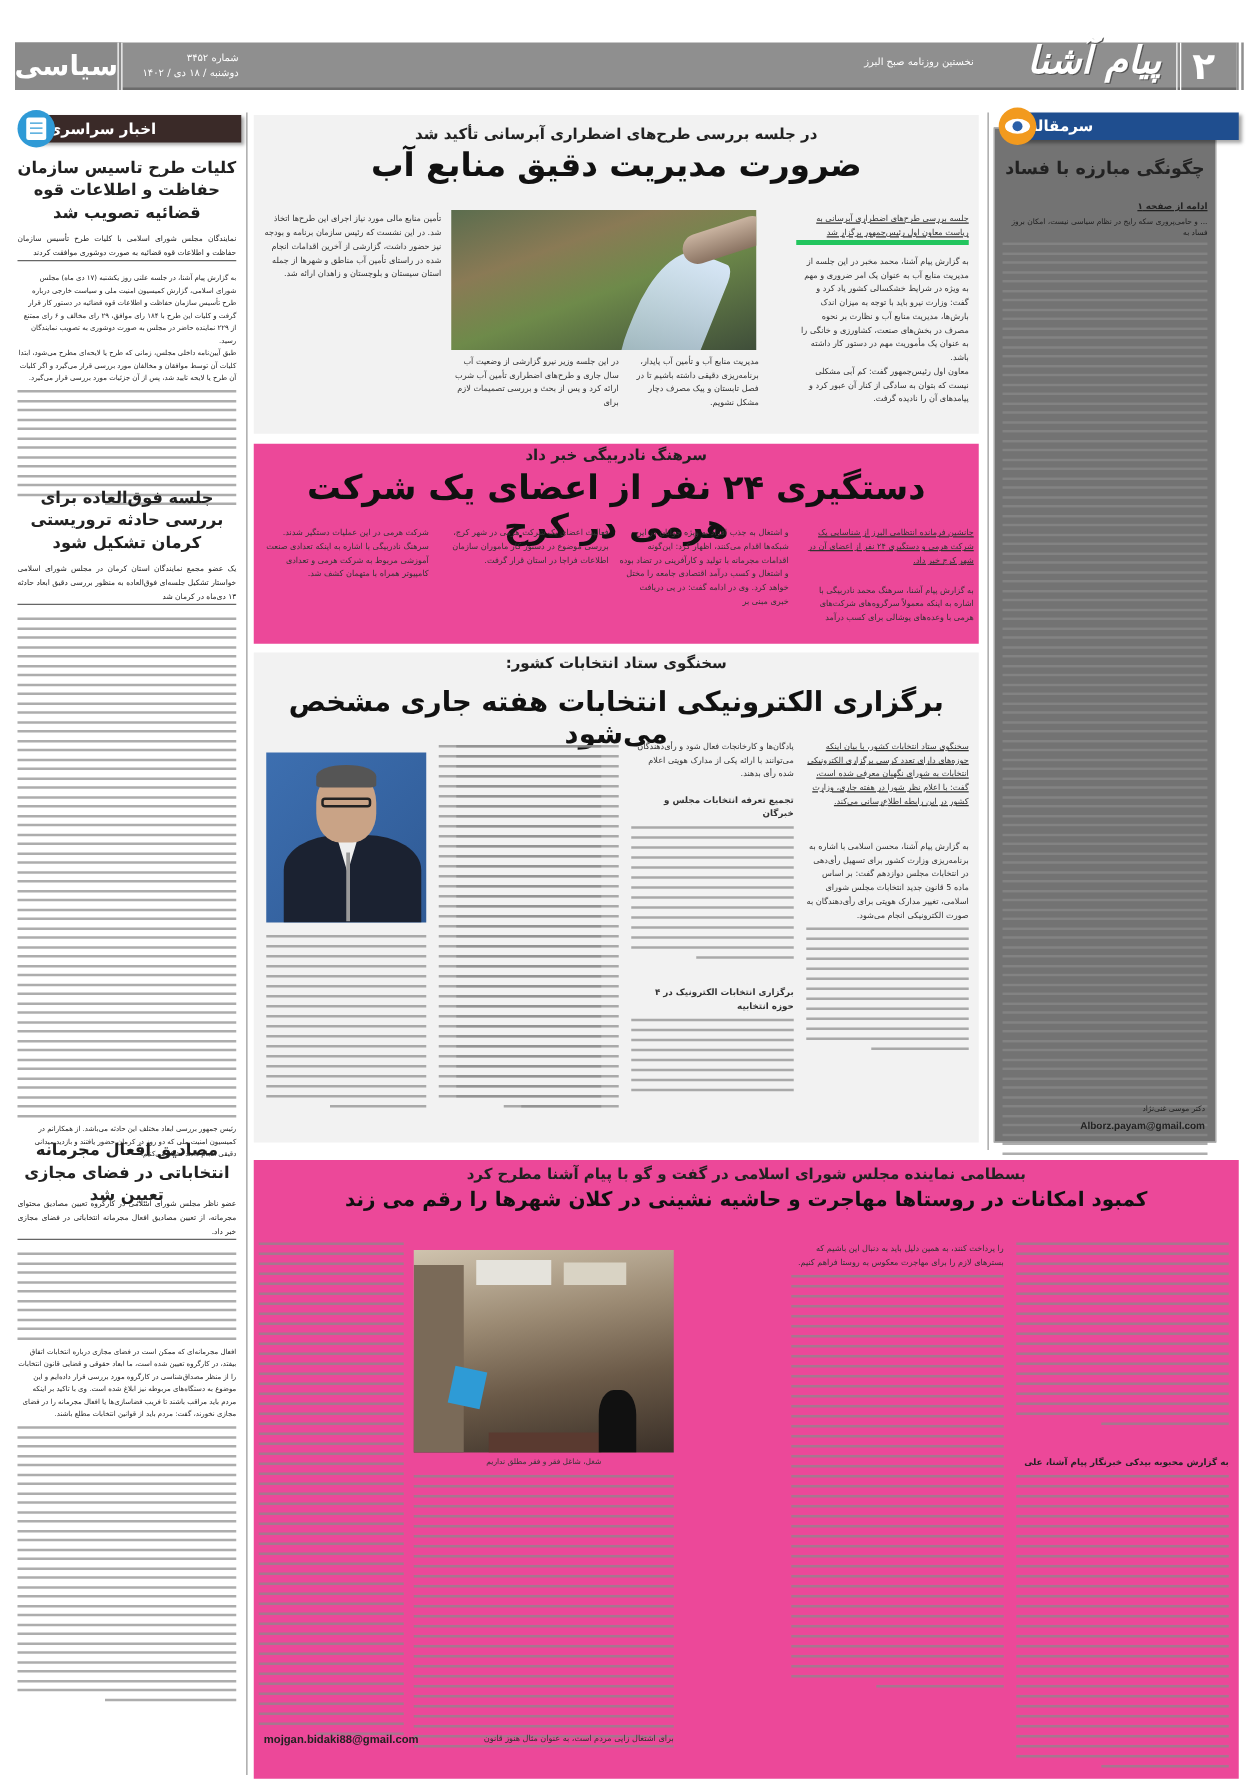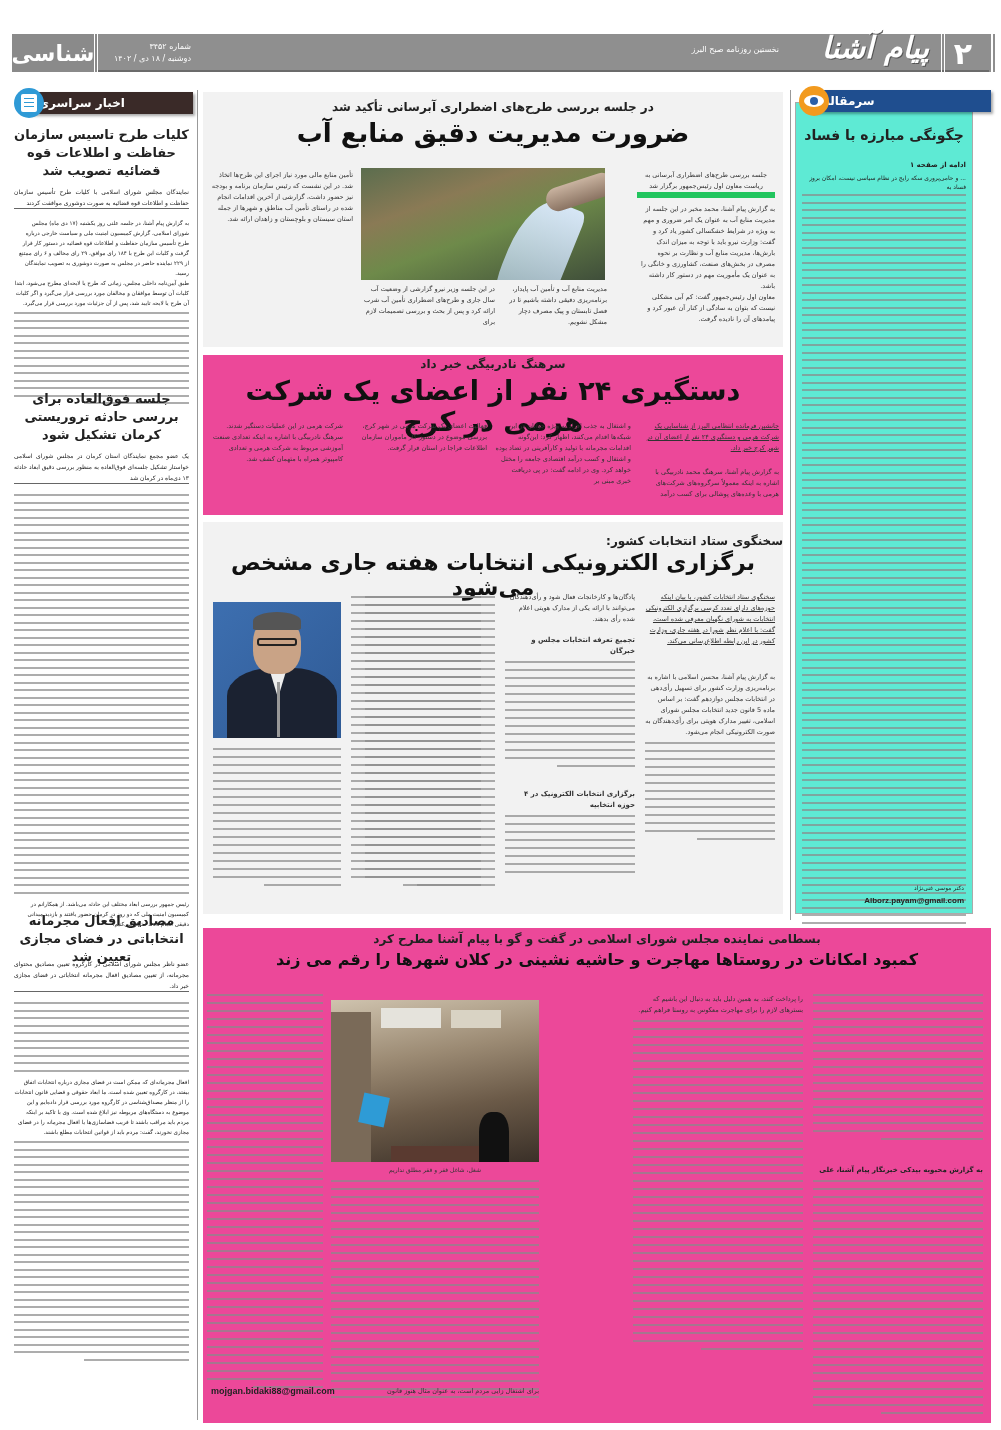--- a/index.html
+++ b/index.html
@@ -24,23 +24,23 @@
   .section-tab { position: absolute; height: 22px; color: #fff; font-weight: bold; font-size: 12px; display: flex; align-items: center; padding: 0 10px; border-radius: 4px 0 0 0; box-shadow: 2px 2px 3px rgba(0,0,0,.35); }
   .tab-blue { background: #1f4e8f; }
   .tab-dark { background: #3a2a28; }
   .tab-icon { position: absolute; width: 30px; height: 30px; border-radius: 50%; display: flex; align-items: center; justify-content: center; }
   .icon-eye { background: #f29a1e; }
   .icon-eye .white { width: 20px; height: 12px; background: #fff; border-radius: 50%; display: flex; align-items: center; justify-content: center; }
   .icon-eye .pupil { width: 8px; height: 8px; background: #2a5fa8; border-radius: 50%; }
   .icon-note { background: #2f9ad6; }
   .icon-note .pad { width: 16px; height: 18px; background: #fff; border-radius: 2px; position: relative; }
   .icon-note .pad i { position: absolute; left: 3px; right: 3px; height: 1px; background: #2f9ad6; }
-  .ed-box { position: absolute; top: 12px; left: 0; width: 178px; height: 812px; border: 1px solid #aaa; background: #5eead4; }
+  .ed-box { position: absolute; top: 12px; left: 0; width: 178px; height: 812px; border: 1px solid #aaa; background: #737373; }
   .ed-title { position: absolute; top: 24px; left: 0; right: 0; text-align: center; font-size: 14px; font-weight: bold; }
-  .ed-cont { position: absolute; top: 58px; right: 6px; font-size: 7px; font-weight: bold; }
+  .ed-cont { position: absolute; top: 58px; right: 6px; font-size: 7px; font-weight: bold; text-decoration: underline; }
   .ed-body { position: absolute; top: 70px; left: 6px; right: 6px; bottom: 40px; }
   .ed-author { position: absolute; bottom: 22px; right: 8px; font-size: 6px; }
   .ed-email { position: absolute; bottom: 8px; right: 8px; font-size: 8px; font-weight: bold; font-family: "Liberation Sans", sans-serif; direction: ltr; }
 
   
   .lines { position: relative; }
   .lines .ln { height: 2px; background: #8a8a8a; margin-bottom: 6px; opacity: .7; }
   .lines .ln.short { width: 60%; margin-right: 0; margin-left: auto; }
   .lines.dense .ln { margin-bottom: 5.5px; }
 
@@ -84,21 +84,21 @@
 
   .caption { position: absolute; font-size: 6px; color: #333; text-align: center; }
   .email-sig { position: absolute; font-family: "Liberation Sans", sans-serif; font-weight: bold; font-size: 9px; direction: ltr; }
   .subhead { position: absolute; font-size: 7px; font-weight: bold; }
 </style>
 </head>
 <body>
 
 <header class="masthead">
   <div class="mh-bar"></div>
-  <div class="mh-section">شناسی</div>
+  <div class="mh-section">سیاسی</div>
   <div class="mh-issue">
     <div>شماره ۳۴۵۲</div>
     <div>دوشنبه / ۱۸ دی / ۱۴۰۲</div>
   </div>
   <div class="mh-tagline">نخستین روزنامه صبح البرز</div>
   <div class="mh-logo">پیام آشنا</div>
   <div class="mh-page">۲</div>
   <div class="mh-rightbars"></div>
 </header>
 
@@ -390,21 +390,21 @@
         <div class="ln"></div>
         <div class="ln"></div>
         <div class="ln short"></div>
     </div>
   </div>
 </section>
 
 <article class="art grey" style="top:92px; left:203px; width:580px; height:255px;">
   <div class="kicker" style="top:8px;">در جلسه بررسی طرح‌های اضطراری آبرسانی تأکید شد</div>
   <div class="headline" style="top:26px; font-size:26px;">ضرورت مدیریت دقیق منابع آب</div>
-  <div class="lead" style="top:78px; right:8px; width:138px; border-bottom:6px solid #22c55e; text-align:center;">جلسه بررسی طرح‌های اضطراری آبرسانی به ریاست معاون اول رئیس‌جمهور برگزار شد</div>
+  <div class="lead" style="top:78px; right:8px; width:138px; border-bottom:4px solid #22c55e; text-decoration:underline;">جلسه بررسی طرح‌های اضطراری آبرسانی به ریاست معاون اول رئیس‌جمهور برگزار شد</div>
   <div class="lead" style="top:112px; right:8px; width:138px;">
     <div>به گزارش پیام آشنا، محمد مخبر در این جلسه از مدیریت منابع آب به عنوان یک امر ضروری و مهم به ویژه در شرایط خشکسالی کشور یاد کرد و گفت: وزارت نیرو باید با توجه به میزان اندک بارش‌ها، مدیریت منابع آب و نظارت بر نحوه مصرف در بخش‌های صنعت، کشاورزی و خانگی را به عنوان یک مأموریت مهم در دستور کار داشته باشد.</div>
     <div>معاون اول رئیس‌جمهور گفت: کم آبی مشکلی نیست که بتوان به سادگی از کنار آن عبور کرد و پیامدهای آن را نادیده گرفت.</div>
   </div>
   <div class="photo ph-water" style="top:76px; left:158px; width:244px; height:112px;">
     <div class="jet"></div>
       <div class="pipe"></div>
   </div>
   <div class="lead" style="top:192px; left:300px; width:104px;">مدیریت منابع آب و تأمین آب پایدار، برنامه‌ریزی دقیقی داشته باشیم تا در فصل تابستان و پیک مصرف دچار مشکل نشویم.</div>
   <div class="lead" style="top:192px; left:158px; width:134px;">در این جلسه وزیر نیرو گزارشی از وضعیت آب سال جاری و طرح‌های اضطراری تأمین آب شرب ارائه کرد و پس از بحث و بررسی تصمیمات لازم برای</div>
@@ -415,21 +415,21 @@
   <div class="kicker" style="top:2px;">سرهنگ نادربیگی خبر داد</div>
   <div class="headline" style="top:20px; font-size:27px;">دستگیری ۲۴ نفر از اعضای یک شرکت هرمی در کرج</div>
   <div class="lead" style="top:66px; right:4px; width:140px; text-decoration:underline;">جانشین فرمانده انتظامی البرز از شناسایی یک شرکت هرمی و دستگیری ۲۴ نفر از اعضای آن در شهر کرج خبر داد.</div>
   <div class="lead" style="top:112px; right:4px; width:140px;">به گزارش پیام آشنا، سرهنگ محمد نادربیگی با اشاره به اینکه معمولاً سرگروه‌های شرکت‌های هرمی با وعده‌های پوشالی برای کسب درآمد</div>
   <div class="lead" style="top:66px; right:152px; width:136px;">و اشتغال به جذب افراد به ویژه جوانان در این شبکه‌ها اقدام می‌کنند، اظهار کرد: این‌گونه اقدامات مجرمانه با تولید و کارآفرینی در تضاد بوده و اشتغال و کسب درآمد اقتصادی جامعه را مختل خواهد کرد. وی در ادامه گفت: در پی دریافت خبری مبنی بر</div>
   <div class="lead" style="top:66px; right:296px; width:136px;">فعالیت اعضای یک شرکت هرمی در شهر کرج، بررسی موضوع در دستور کار ماموران سازمان اطلاعات فراجا در استان قرار گرفت.</div>
   <div class="lead" style="top:66px; left:4px; width:136px;">شرکت هرمی در این عملیات دستگیر شدند. سرهنگ نادربیگی با اشاره به اینکه تعدادی صنعت آموزشی مربوط به شرکت هرمی و تعدادی کامپیوتر همراه با متهمان کشف شد.</div>
 </article>
 
 <article class="art grey" style="top:522px; left:203px; width:580px; height:392px;">
-  <div class="kicker" style="top:12px;text-align:right;">سخنگوی ستاد انتخابات کشور:</div>
+  <div class="kicker" style="top:1px;">سخنگوی ستاد انتخابات کشور:</div>
   <div class="headline" style="top:28px; font-size:22px;">برگزاری الکترونیکی انتخابات هفته جاری مشخص می‌شود</div>
   <div class="lead" style="top:70px; right:8px; width:130px; text-decoration:underline;">سخنگوی ستاد انتخابات کشور، با بیان اینکه حوزه‌های دارای تعدد کرسی برگزاری الکترونیکی انتخابات به شورای نگهبان معرفی شده است، گفت: با اعلام نظر شورا در هفته جاری، وزارت کشور در این رابطه اطلاع‌رسانی می‌کند.</div>
   <div class="lead" style="top:150px; right:8px; width:130px;">
     <div>به گزارش پیام آشنا، محسن اسلامی با اشاره به برنامه‌ریزی وزارت کشور برای تسهیل رأی‌دهی در انتخابات مجلس دوازدهم گفت: بر اساس ماده 5 قانون جدید انتخابات مجلس شورای اسلامی، تغییر مدارک هویتی برای رأی‌دهندگان به صورت الکترونیکی انجام می‌شود.</div>
     <div class="lines" style="margin-top:4px;">
       <div class="ln"></div>
         <div class="ln"></div>
         <div class="ln"></div>
         <div class="ln"></div>
         <div class="ln"></div>

